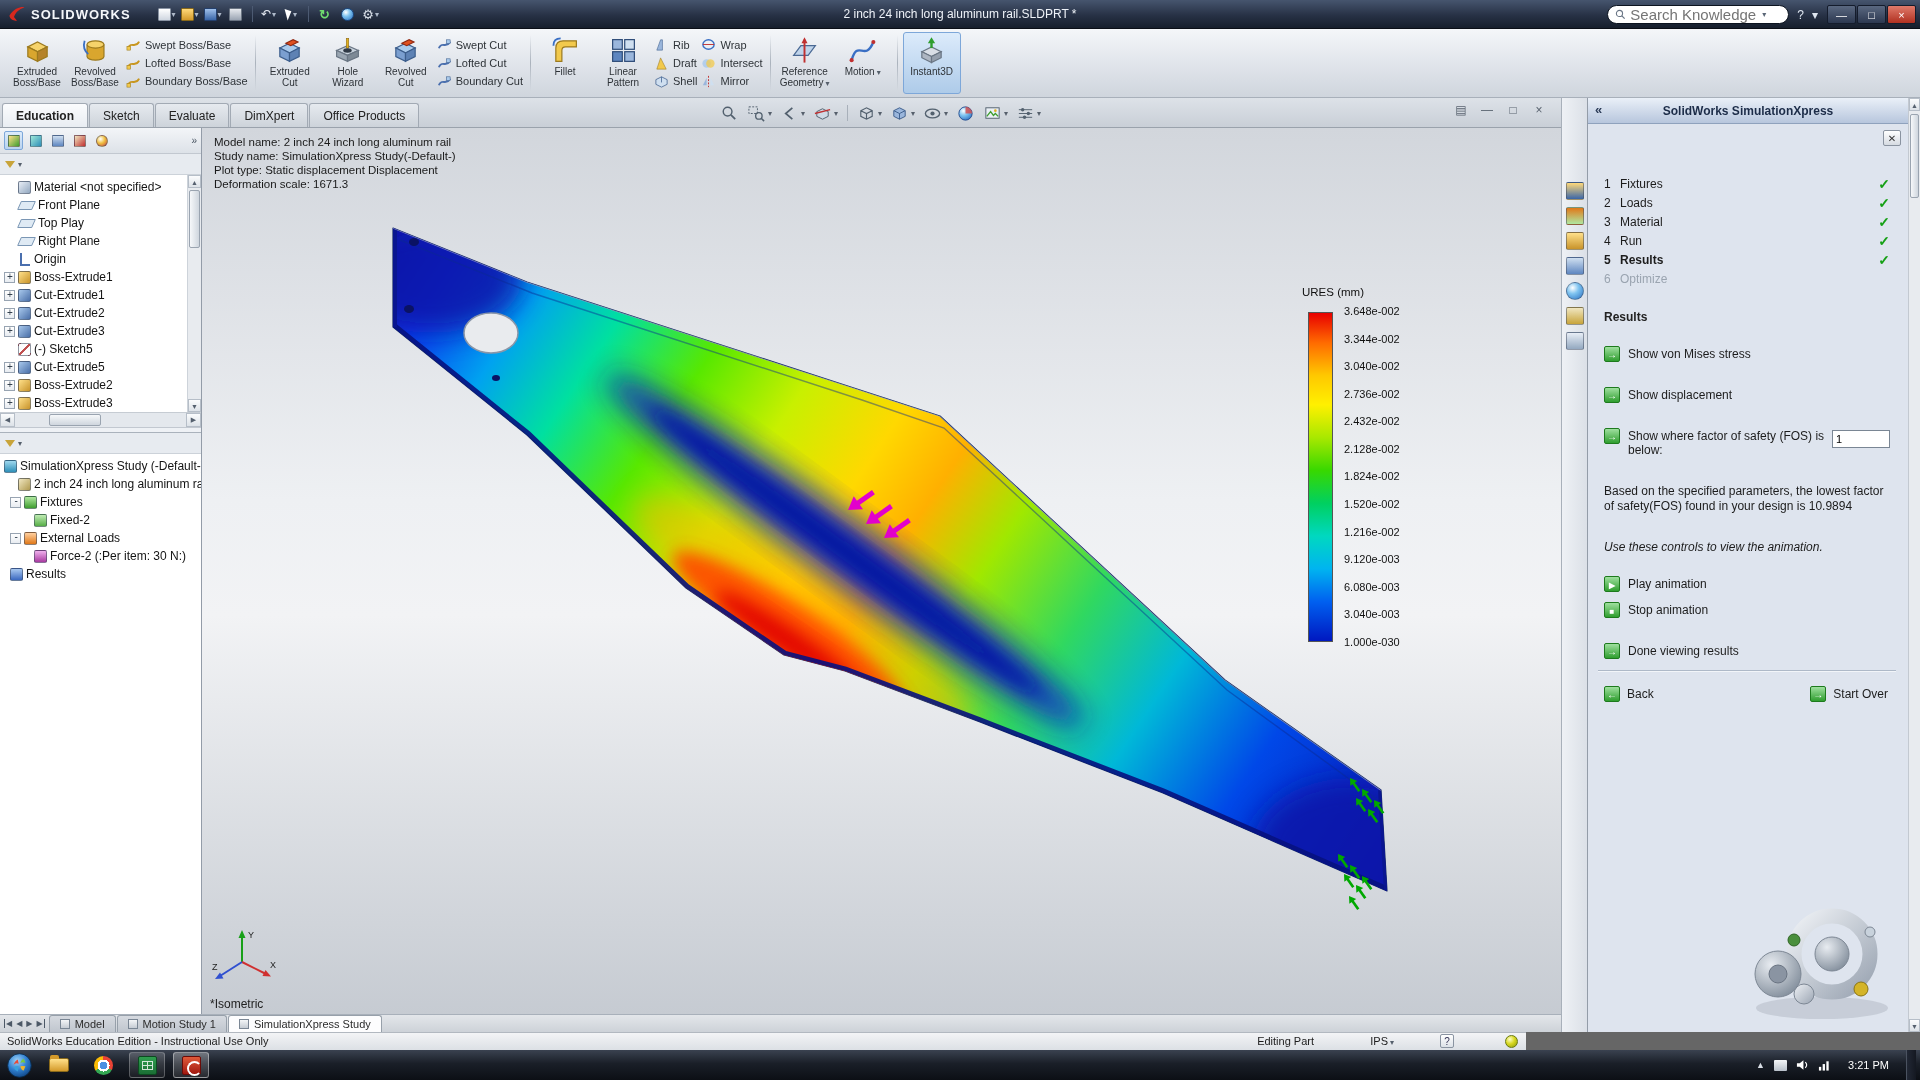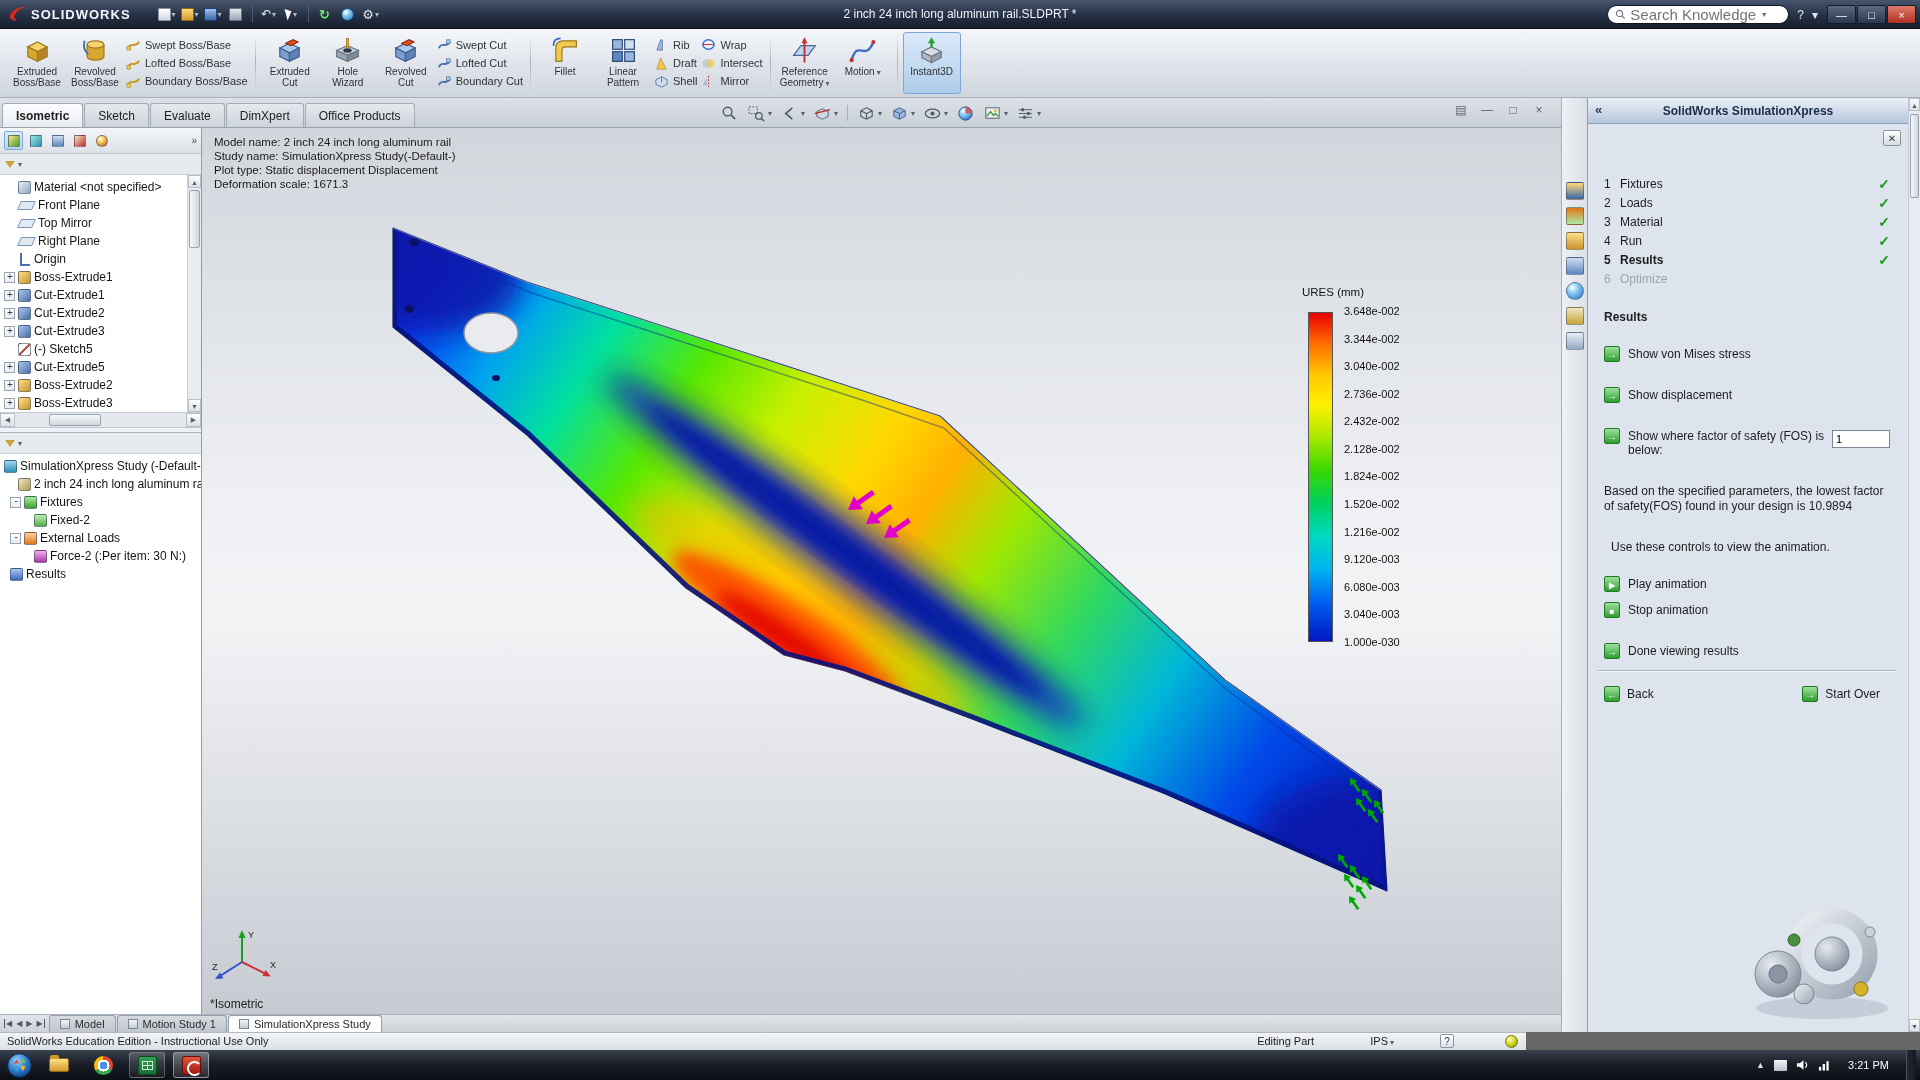--- a/index.html
+++ b/index.html
@@ -170,24 +170,24 @@
     background:linear-gradient(#9fe09f,#2f9e2f); color:#fff; font-size:10px; line-height:15px; text-align:center; font-weight:bold; }
   .gi-show::before { content:"→"; }
   .gi-play::before { content:"▶"; font-size:8px; }
   .gi-stop::before { content:"■"; font-size:8px; }
   .gi-back::before { content:"←"; }
   .alabel { padding-top:1px; }
   #fosrow { top:330px; }
   #fosrow .alabel { width:198px; }
   #fos-input { position:absolute; right:18px; top:332px; width:58px; height:18px; border:1px solid #7a8694; background:#fff; font-size:11px; padding:0 3px; font-family:"Liberation Sans",sans-serif; }
   #fostext { position:absolute; top:386px; left:16px; right:16px; line-height:15px; }
-  #animhint { position:absolute; top:442px; left:23px; right:16px; }
+  #animhint { position:absolute; top:442px; left:16px; right:16px;font-style:italic; }
   #act-play { top:478px; } #act-stop { top:504px; } #act-done { top:545px; }
   #rp-div { position:absolute; top:572px; left:10px; right:12px; border-top:1px solid #aeb9c8; border-bottom:1px solid #f2f5f9; }
-  #backrow { position:absolute; top:588px; left:16px; right:28px; display:flex; align-items:center; }
+  #backrow { position:absolute; top:588px; left:16px; right:20px; display:flex; align-items:center; }
   #backrow .grp { display:flex; gap:7px; align-items:center; }
   #backrow .grp.right { margin-left:auto; }
   #rp-preview { position:absolute; right:6px; bottom:8px; }
 
   #rpscroll { position:absolute; left:1908px; top:98px; width:12px; height:934px; background:#e8ebef; border-left:1px solid #c3c9d1; }
   #rpscroll .sthumb { top:16px; height:84px; }
 
   
   #bottomtabs { position:absolute; left:0; top:1014px; width:1561px; height:18px;
     background:linear-gradient(#e3e6ea,#cdd2d8); border-top:1px solid #a8b0ba; display:flex; align-items:flex-end; }
@@ -543,21 +543,21 @@
       <svg>
           <use href="#sy-i3d"></use>
         </svg>
         <span class="rbigl">Instant3D</span>
     </div>
   </div>
 </div>
 
 <div id="cmdband">
   <div id="ctabs">
-    <div class="ctab active">Isometric</div>
+    <div class="ctab active">Education</div>
     <div class="ctab">Sketch</div>
     <div class="ctab">Evaluate</div>
     <div class="ctab">DimXpert</div>
     <div class="ctab">Office Products</div>
   </div>
   <div id="headsup">
     <span class="hui">
         <svg viewBox="0 0 20 20">
           <circle cx="8" cy="8" r="4.6" fill="none" stroke="#52606e" stroke-width="1.5"></circle>
           <line x1="11.5" y1="11.5" x2="16" y2="16" stroke="#52606e" stroke-width="1.8"></line>
@@ -669,21 +669,21 @@
         <span>Material &lt;not specified&gt;</span>
       </div>
     <div class="trow">
         <span class="exp hide"></span>
         <span class="ic ic-plane"></span>
         <span>Front Plane</span>
       </div>
     <div class="trow">
         <span class="exp hide"></span>
         <span class="ic ic-plane"></span>
-        <span>Top Mirror</span>
+        <span>Top Play</span>
       </div>
     <div class="trow">
         <span class="exp hide"></span>
         <span class="ic ic-plane"></span>
         <span>Right Plane</span>
       </div>
     <div class="trow">
         <span class="exp hide"></span>
         <span class="ic ic-origin"></span>
         <span>Origin</span>

